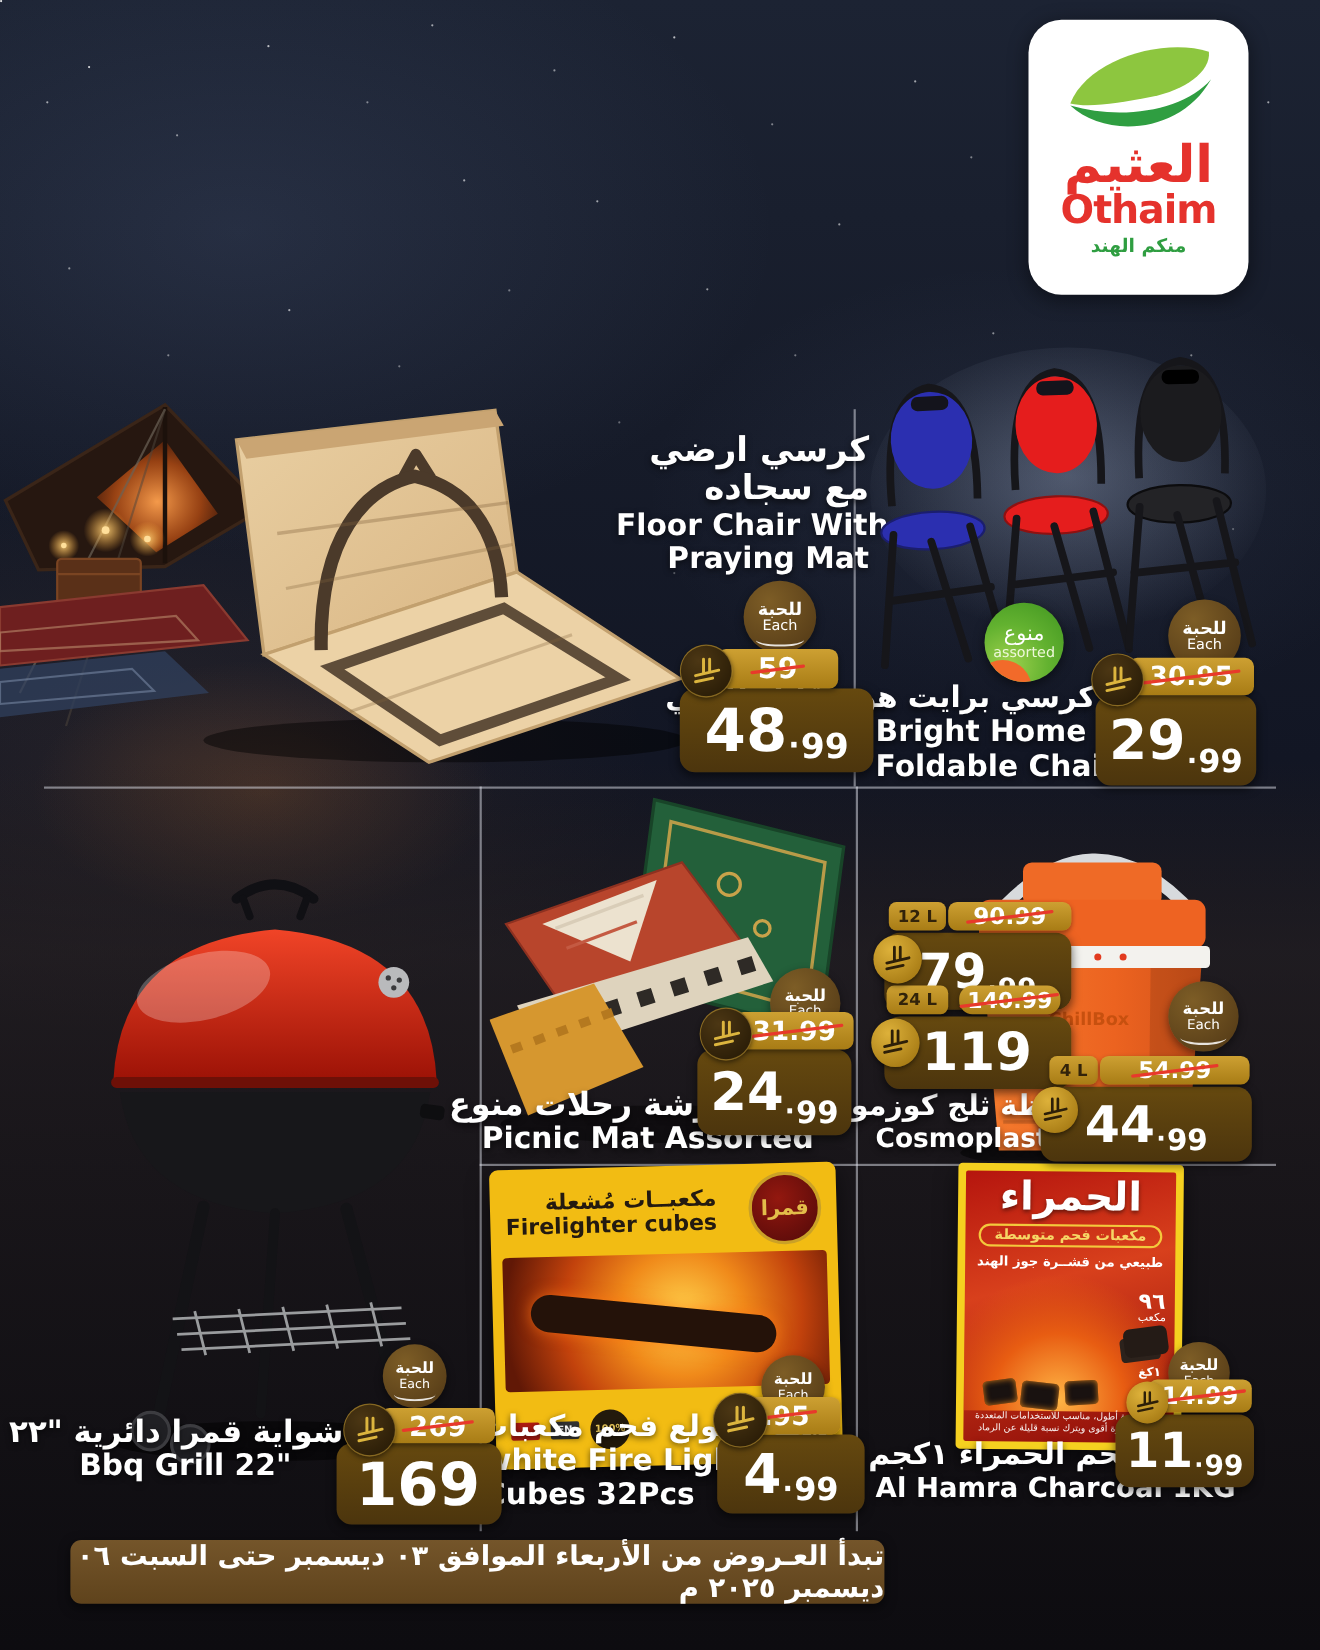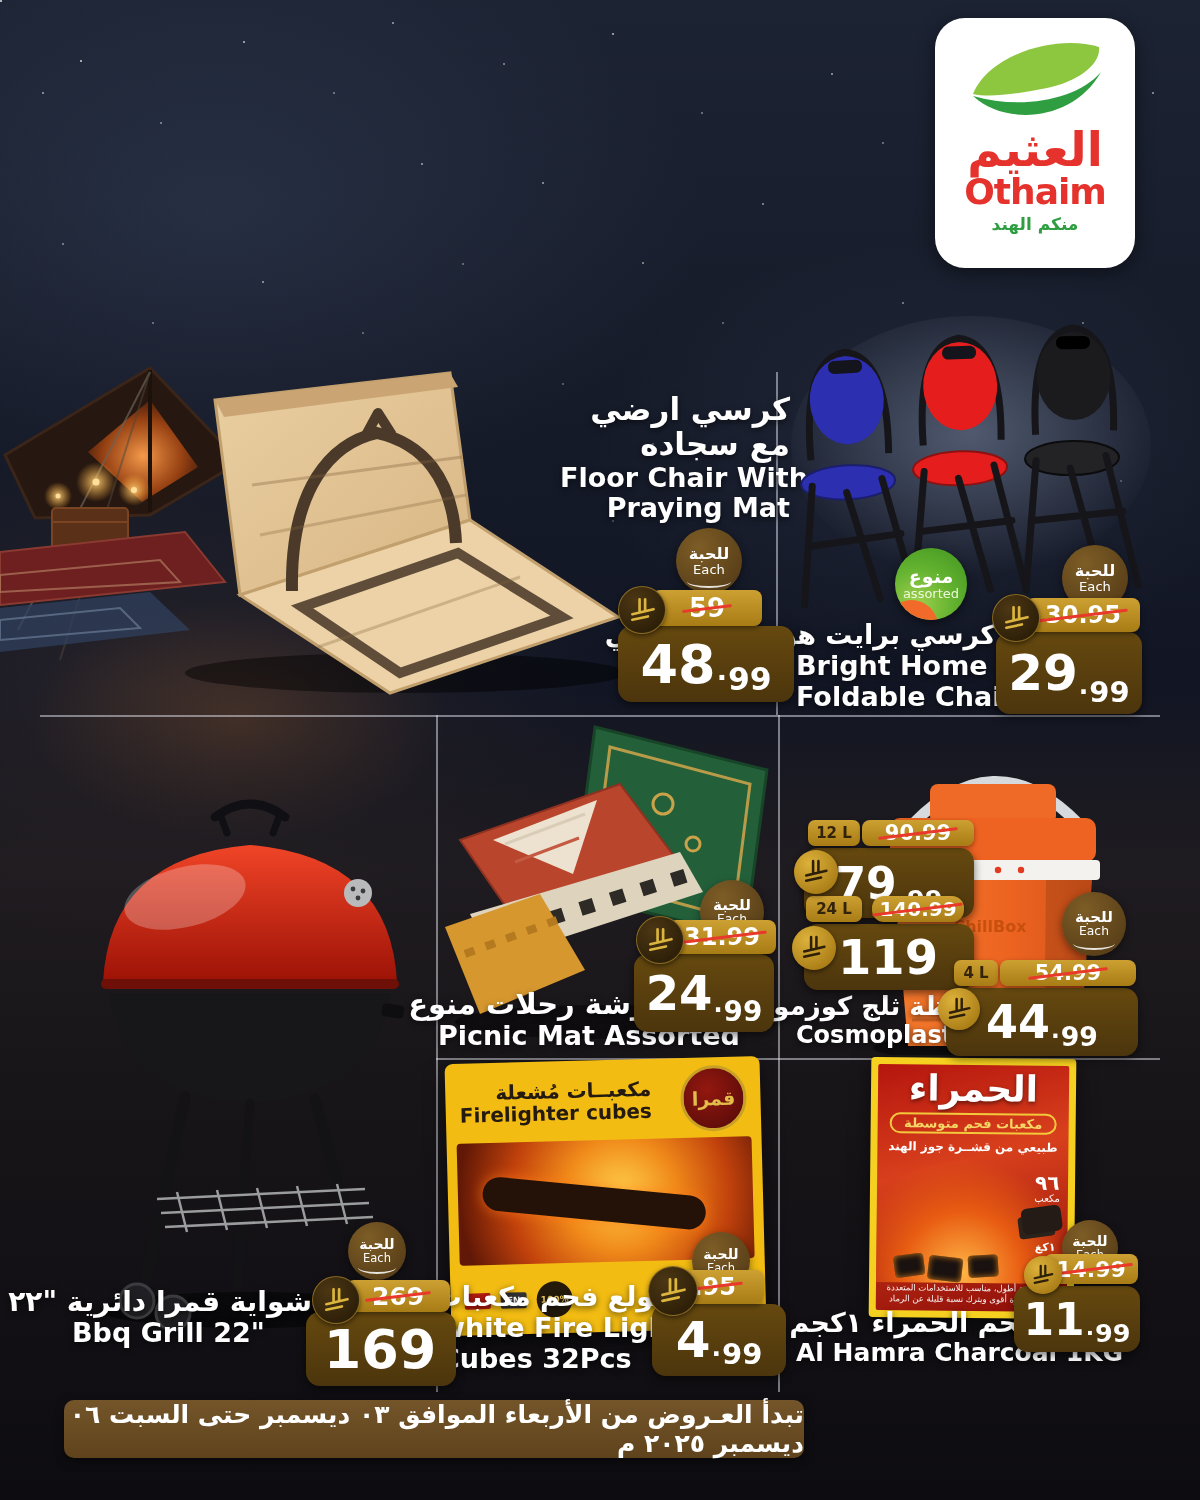--- a/index.html
+++ b/index.html
@@ -55,21 +55,21 @@
   .each-badge .b-ar{font-weight:bold;}
   .each-badge .b-en{font-size:.82em;}
   .each-badge::after{content:"";position:absolute;left:17%;right:17%;bottom:6px;height:11px;
     border-bottom:2px solid rgba(255,255,255,.85);border-radius:50%;}
   .assorted-badge{position:absolute;border-radius:50%;overflow:hidden;color:#fff;text-align:center;
     background:radial-gradient(circle at 30% 78%, #9ed14d 0%, #63b230 48%, #3f9420 100%);
     display:flex;flex-direction:column;align-items:center;justify-content:center;line-height:1.05;
     box-shadow:0 3px 10px rgba(0,0,0,.5);}
   .assorted-badge::after{content:"";position:absolute;left:-14%;bottom:-46%;width:74%;height:74%;
     background:#f26a2a;border-radius:50%;}
-  .assorted-badge .b-ar{font-weight:bold;font-size:19px;}
+  .assorted-badge .b-ar{font-weight:normal;font-size:19px;}
   .assorted-badge .b-en{font-size:13px;color:#eef8da;}
   
   .sar-circle{position:absolute;border-radius:50%;display:flex;align-items:center;justify-content:center;z-index:4;
     box-shadow:0 2px 5px rgba(0,0,0,.5);}
   .sar-dark{background:radial-gradient(circle at 35% 30%, #4c3714, #2d1f08 75%);color:#dcb53e;border:1px solid rgba(190,150,50,.6);}
   .sar-gold{background:radial-gradient(circle at 35% 30%, #ddb13a, #a87c15 80%);color:#2d1f08;}
   .sar-circle svg{width:58%;height:58%;}
   .ptag-strip{position:absolute;background:linear-gradient(180deg,#cda032,#a87c15);border-radius:8px;z-index:3;
     display:flex;align-items:center;justify-content:center;color:#fff;font-weight:bold;box-shadow:0 2px 5px rgba(0,0,0,.4);}
   .ptag-strip .num{position:relative;padding:0 4px;}

